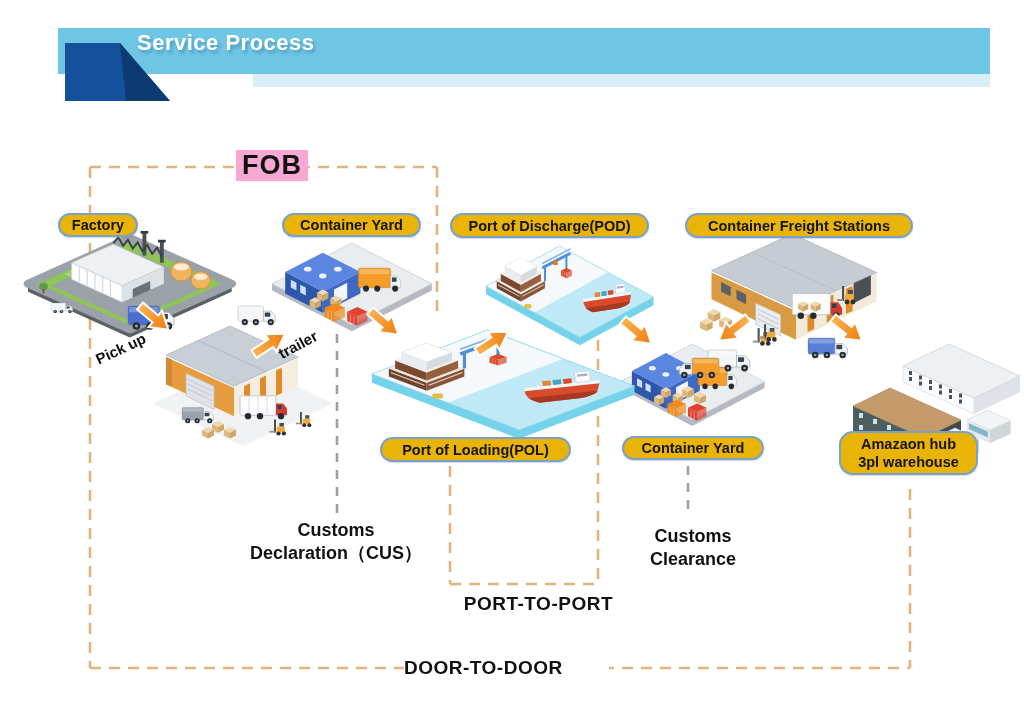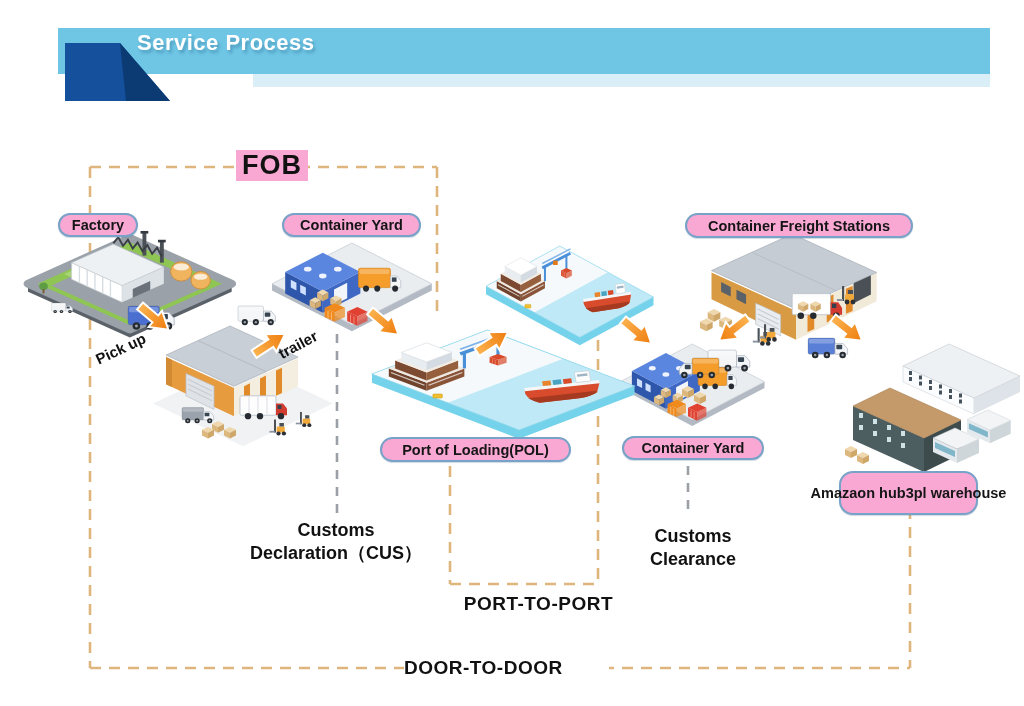--- a/index.html
+++ b/index.html
@@ -1,25 +1,25 @@
 <!DOCTYPE html>
 <html style="--banner: #6ec5e4; --banner-accent: #15509c; --banner-strip: #d9eef6; --route-dash: #dfb57e; --customs-dash: #9aa0a5; --arrow: #f6921e;"><head>
 <meta charset="utf-8">
 <style>
   html,body{margin:0;padding:0;background:#fff;}
   body{width:1024px;height:706px;font-family:"Liberation Sans",sans-serif;}
   .canvas{position:relative;width:1024px;height:706px;background:#fff;overflow:hidden;}
   .scene{position:absolute;left:0;top:0;}
   .title{position:absolute;left:137px;top:30px;font-size:22px;font-weight:bold;color:#fff;
          letter-spacing:.5px;text-shadow:2px 3px 3px rgba(30,90,130,.35);margin:0;}
-  .pill{position:absolute;background:#f9a8d4;border:2px solid #78a2c8;border-radius:999px;
+  .pill{position:absolute;background:#eab308;border:2px solid #78a2c8;border-radius:999px;
         display:flex;align-items:center;justify-content:center;font-weight:bold;
         font-size:14.5px;color:#151515;white-space:nowrap;
         box-shadow:0 1px 1px rgba(100,130,160,.3);box-sizing:border-box;}
-  .pill.two-line{border-radius:14px;flex-direction:row;line-height:1.25;padding:2px 0;margin-top:40px;}
+  .pill.two-line{border-radius:14px;flex-direction:column;line-height:1.25;padding:2px 0;}
   .note{position:absolute;font-weight:bold;color:#111;}
   .note .ln{display:block;}
   #fob-note{left:236px;top:150px;font-size:27px;background:#f9a8d4;padding:0 6px;letter-spacing:1px;}
   #ptp-note{left:438px;top:593px;width:175px;text-align:right;font-size:19px;letter-spacing:.5px;}
   #dtd-note{left:404px;top:657px;width:205px;text-align:left;font-size:19px;background:#fff;letter-spacing:.5px;}
   #cusdec-note{left:238px;top:519px;width:196px;text-align:center;font-size:18px;font-weight:600;line-height:23px;}
   #cusclr-note{left:626px;top:525px;width:134px;text-align:center;font-size:18px;font-weight:600;line-height:23px;}
   #pickup-note{left:94px;top:340px;font-size:15px;transform:rotate(-25deg);}
   #trailer-note{left:277px;top:336px;font-size:15px;transform:rotate(-28deg);}
 </style>
@@ -304,20 +304,21 @@
       <use href="#arr" transform="translate(623,320) rotate(40)"></use>
       <use href="#arr" transform="translate(748,318) rotate(142)"></use>
       <use href="#arr" transform="translate(833,318) rotate(38)"></use>
     </g>
   </svg>
 
   <h1 class="title">Service Process</h1>
 
   <div class="pill" style="left:58px;top:213px;width:80px;height:24px">Factory</div>
   <div class="pill" style="left:282px;top:213px;width:139px;height:24px">Container Yard</div>
+  <div class="pill" style="left:450px;top:213px;width:199px;height:25px">Port of Discharge(POD)</div>
   <div class="pill" style="left:685px;top:213px;width:228px;height:25px">Container Freight Stations</div>
   <div class="pill" style="left:380px;top:437px;width:191px;height:25px">Port of Loading(POL)</div>
   <div class="pill" style="left:622px;top:436px;width:142px;height:24px">Container Yard</div>
   <div class="pill two-line" style="left:839px;top:431px;width:139px;height:44px">
     <span>Amazaon hub</span>
     <span>3pl warehouse</span>
   </div>
 
   <div class="note" id="fob-note">FOB</div>
   <div class="note" id="ptp-note">PORT-TO-PORT</div>

